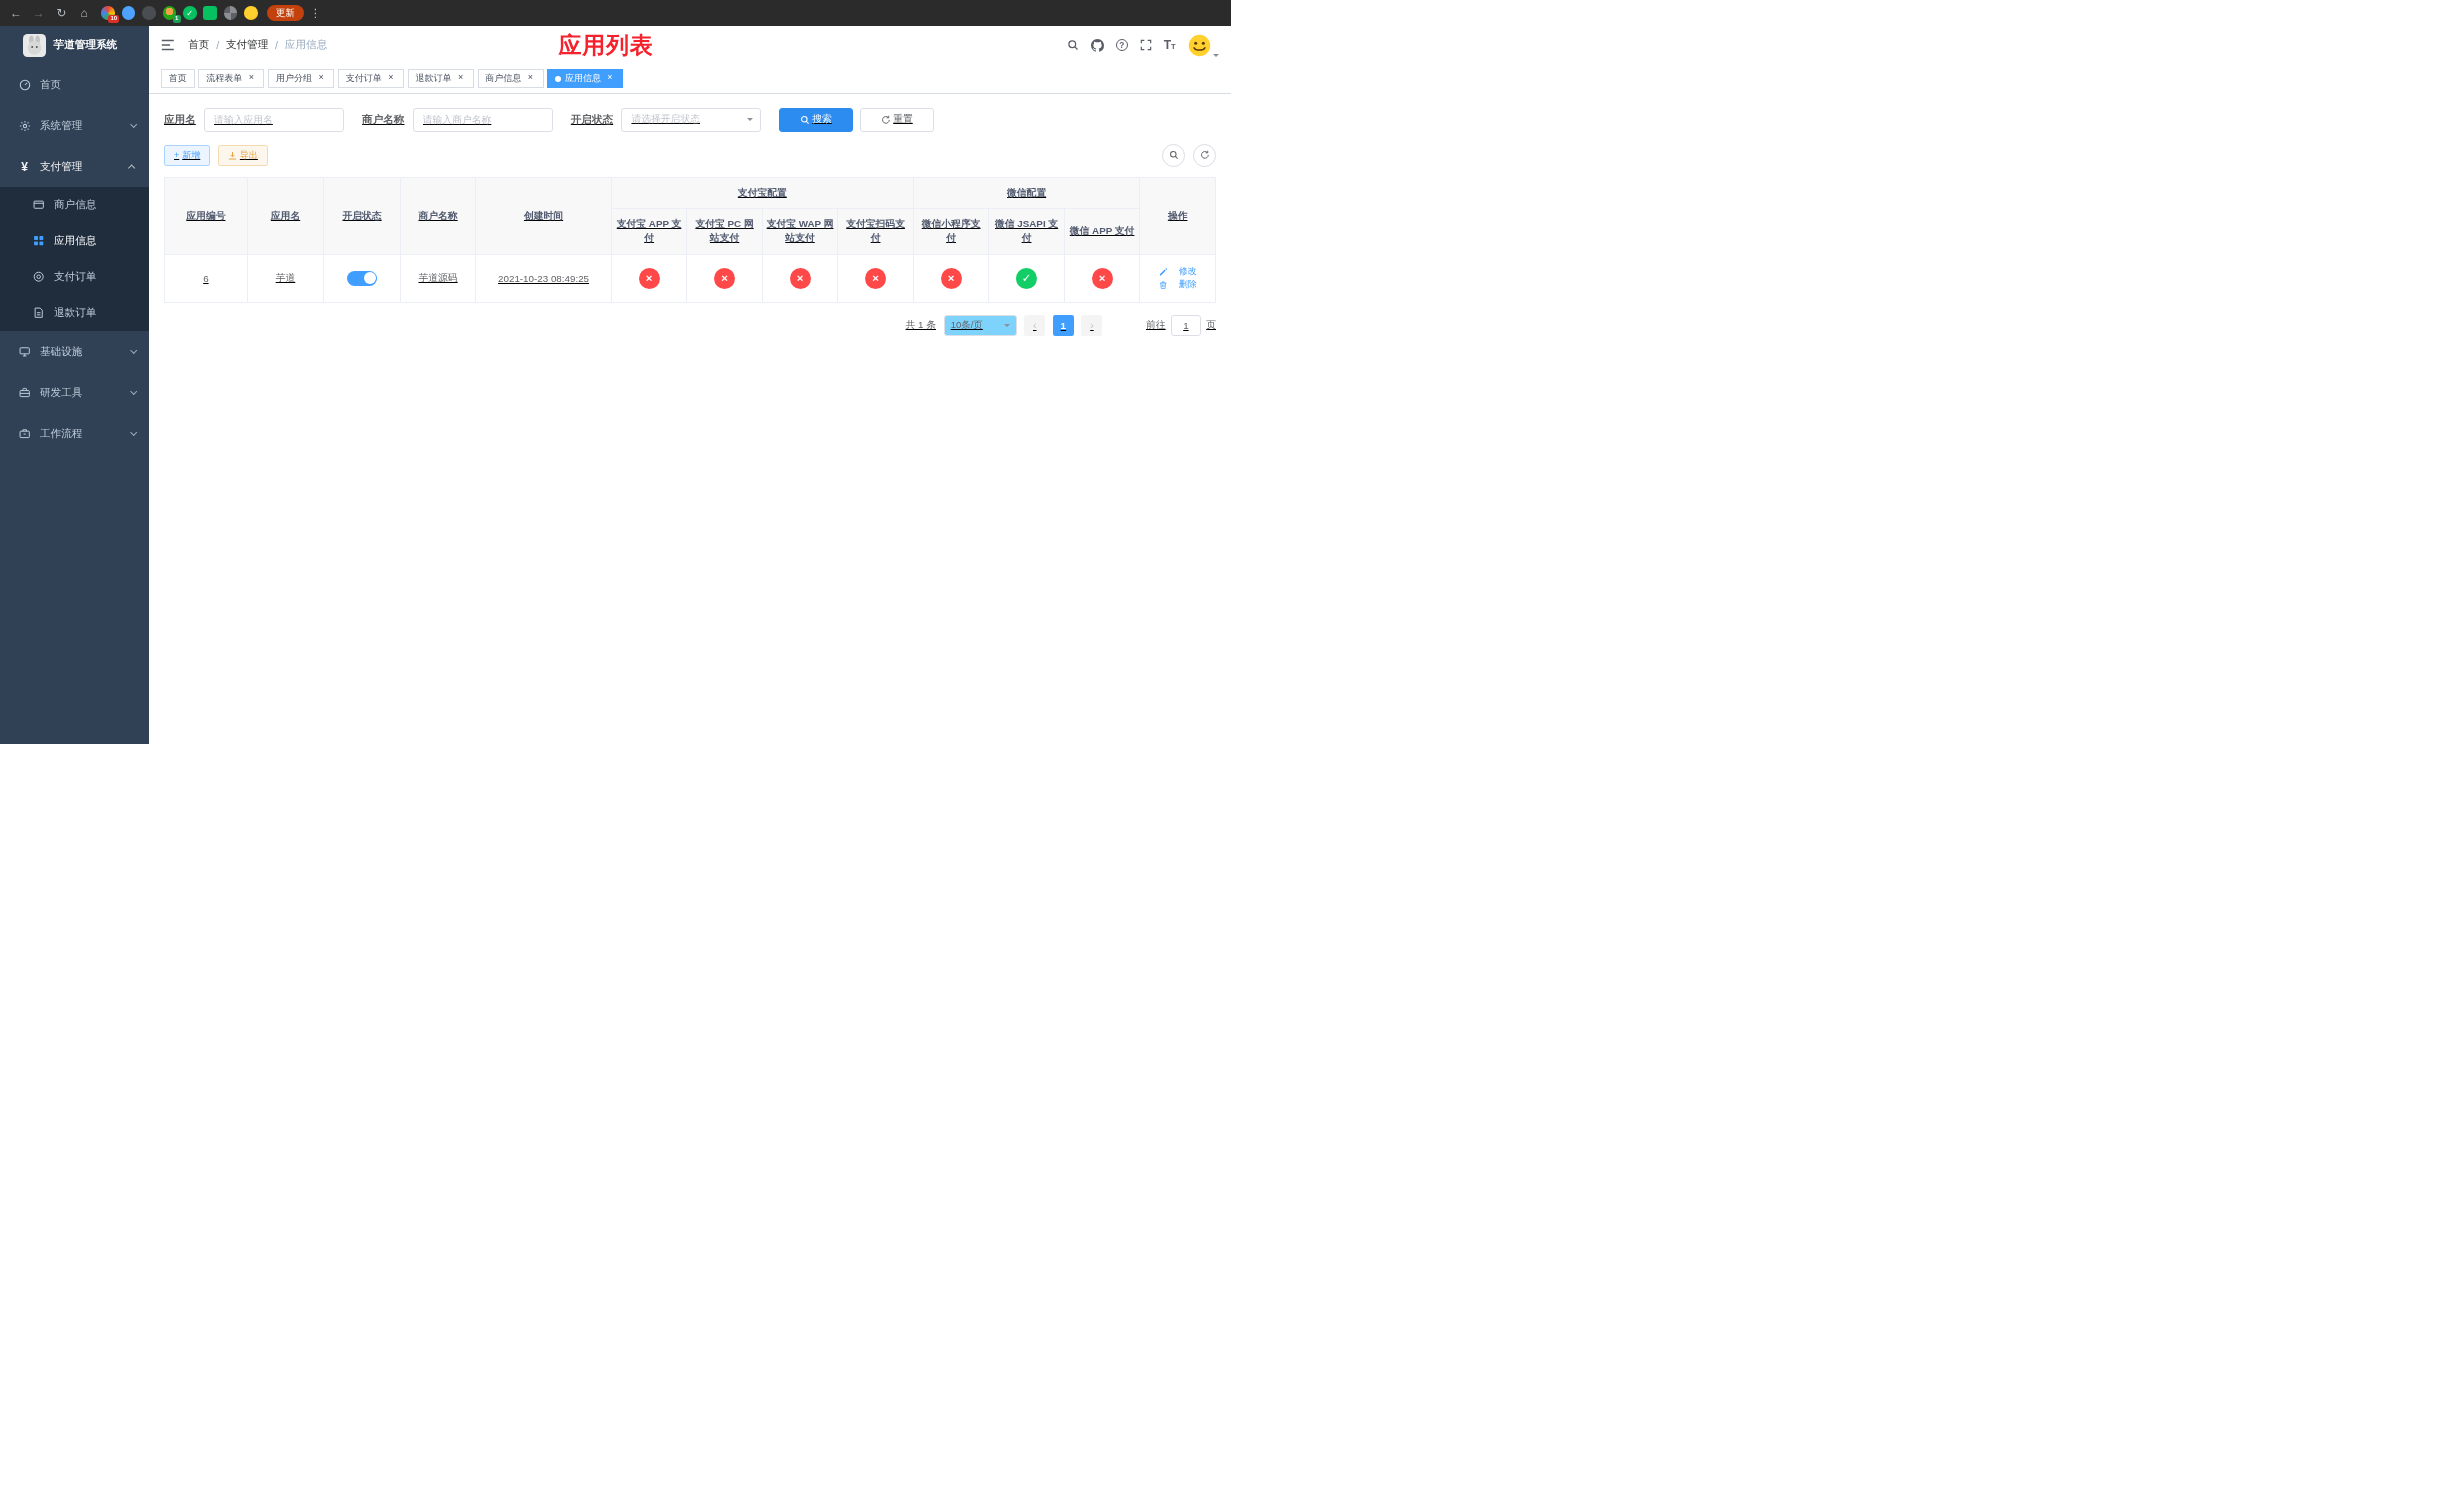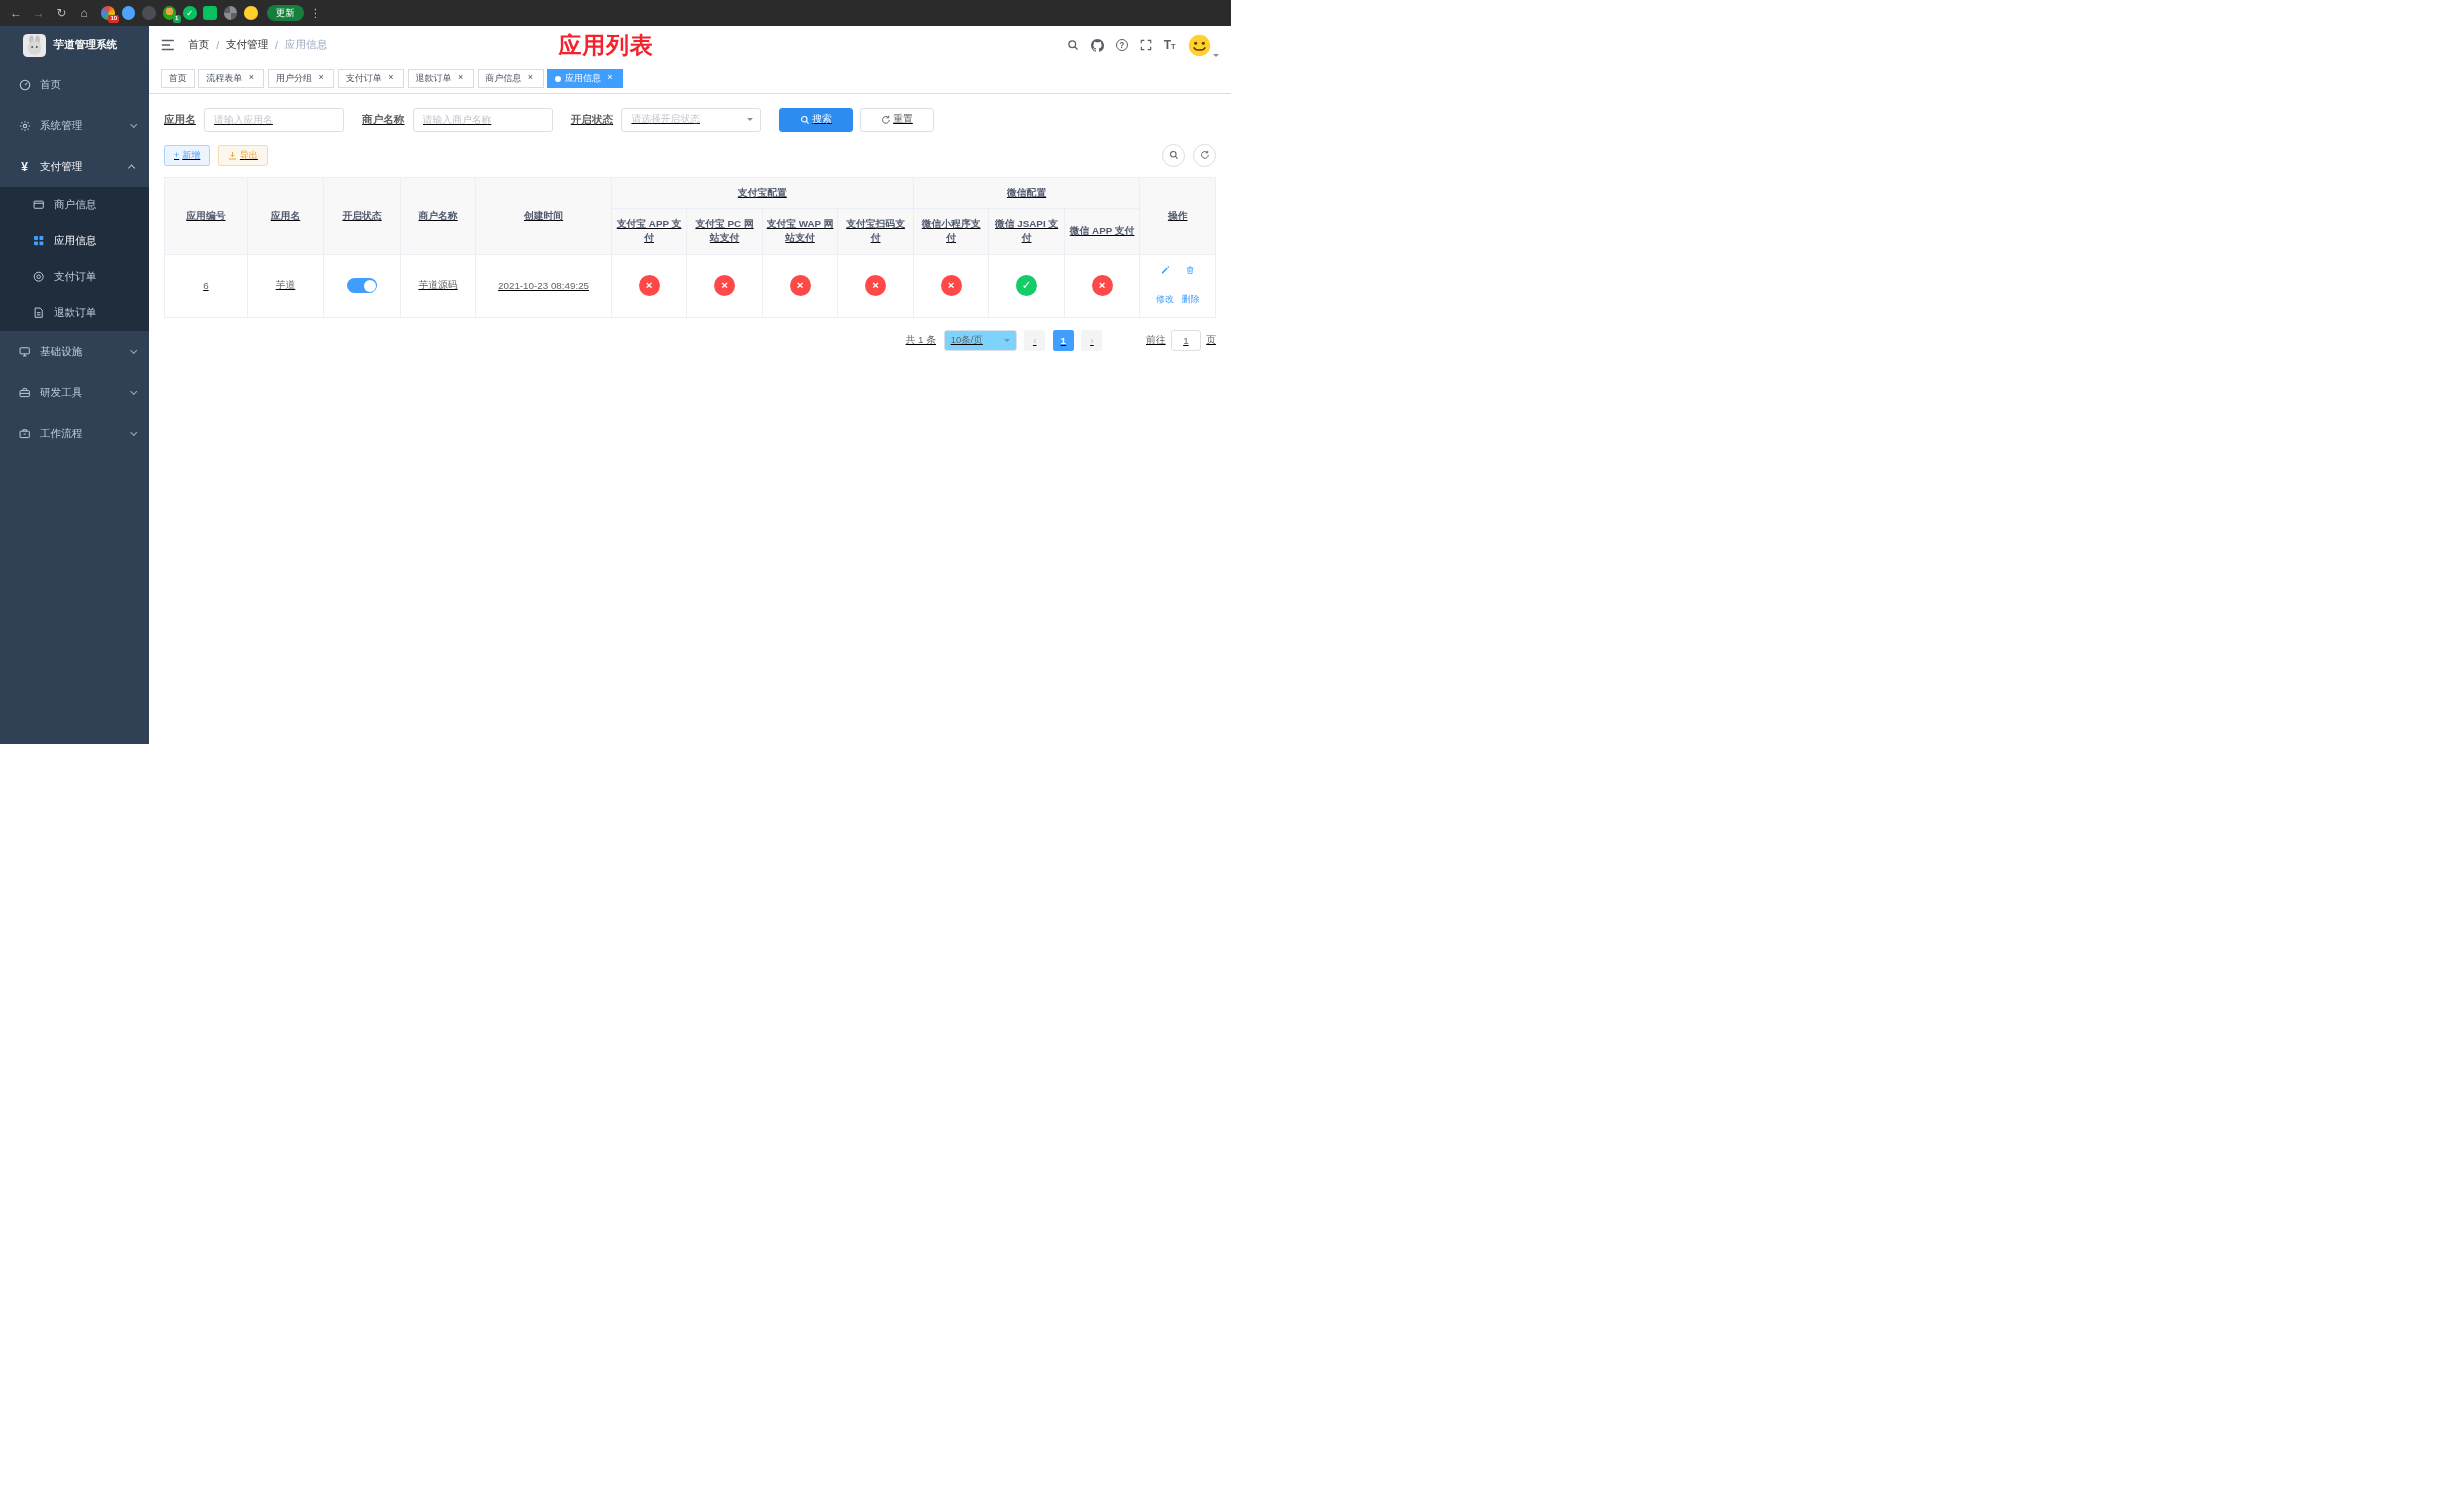--- a/index.html
+++ b/index.html
@@ -15,21 +15,21 @@
   .url-text { white-space:nowrap; overflow:hidden; }
   .url-right { margin-left:auto; display:flex; align-items:center; gap:7.6px; color:#b7bcc2; }
   .url-right svg { display:block; }
   .star-glyph { font-size:10.6px; color:#b7bcc2; }
   .extensions { display:flex; align-items:center; gap:6.8px; padding:0 3px; }
   .ext { position:relative; width:13.6px; height:13.6px; border-radius:50%; }
   .ext.square { border-radius:3px; }
   .ext-badge { position:absolute; bottom:-3px; right:-4.5px; background:#d93025; color:#fff; font-size:6px; line-height:7.6px; padding:0 2.3px; border-radius:2.3px; font-weight:700; }
   .ext-badge.green { background:#1f9d55; }
   .ext-glyph { color:#fff; font-size:8.3px; font-weight:700; display:flex; align-items:center; justify-content:center; width:100%; height:100%; }
-  .update-btn { background:#15803d; color:#fff; border:none; border-radius:9px; height:16.7px; padding:0 9px; font-size:9.5px; font-family:inherit; }
+  .update-btn { background:#c2410c; color:#fff; border:none; border-radius:9px; height:16.7px; padding:0 9px; font-size:9.5px; font-family:inherit; }
   .menu-dots { color:#b7bcc2; font-size:11.4px; }
 
   
   .app { display:flex; height:719px; }
 
   
   .sidebar { width:149px; min-width:149px; background:#304156; color:#bfcbd9; font-size:10.6px; }
   .logo-bar { height:38px; display:flex; align-items:center; gap:7.6px; padding:0 10.6px 0 23px; }
   .logo-title { color:#fff; font-weight:700; font-size:10.6px; white-space:nowrap; }
   .menu-item { height:41px; display:flex; align-items:center; gap:9px; padding:0 13.6px 0 18px; cursor:default; }
@@ -93,21 +93,21 @@
   
   .app-table { width:100%; border-collapse:collapse; table-layout:fixed; margin-top:10.6px; font-size:9.8px; color:#606266; }
   .app-table th, .app-table td { border:0.8px solid #ebeef5; text-align:center; vertical-align:middle; }
   .app-table thead th { background:#f8f8f9; color:#515a6e; font-weight:700; padding:7.6px 3.8px; line-height:1.5; }
   .app-table tbody td { padding:10.6px 3.8px; background:#fff; }
   .switch { width:30px; height:15px; border-radius:7.6px; background:#409eff; position:relative; display:inline-block; vertical-align:middle; }
   .switch::after { content:""; position:absolute; right:1.5px; top:1.5px; width:12px; height:12px; border-radius:50%; background:#fff; }
   .status-circle { display:inline-flex; width:21px; height:21px; border-radius:50%; align-items:center; justify-content:center; color:#fff; font-size:11.4px; font-weight:700; line-height:1; }
   .status-circle.fail { background:#ff4949; }
   .status-circle.ok { background:#13ce66; }
-  .op-link { color:#409eff; font-size:9px; display:inline-flex; align-items:center; gap:19px; margin:0 3.8px; text-decoration:none; white-space:nowrap;flex-direction:column; }
+  .op-link { color:#409eff; font-size:9px; display:inline-flex; align-items:center; gap:12px; margin:0 3.8px; text-decoration:none; white-space:nowrap; }
 
   
   .pagination { display:flex; align-items:center; justify-content:flex-end; gap:7.6px; margin-top:12px; font-size:9.8px; color:#606266; }
   .page-size-select { width:73px; height:21px; border:0.8px solid #dcdfe6; border-radius:3px; display:flex; align-items:center; justify-content:space-between; padding:0 6px; font-size:9.5px; background:#7dd3fc; }
   .page-btn { width:21px; height:21px; background:#f4f4f5; border-radius:2.3px; display:flex; align-items:center; justify-content:center; color:#c0c4cc; font-size:10.6px; }
   .page-num { width:21px; height:21px; background:#409eff; color:#fff; border-radius:2.3px; display:flex; align-items:center; justify-content:center; font-weight:700; }
   .goto-group { display:flex; align-items:center; gap:5.3px; margin-left:36px; }
   .goto-input { width:30px; height:21px; border:0.8px solid #dcdfe6; border-radius:3px; text-align:center; font-size:9.8px; color:#606266; font-family:inherit; outline:none; }
   svg { flex-shrink:0; }
 </style>

